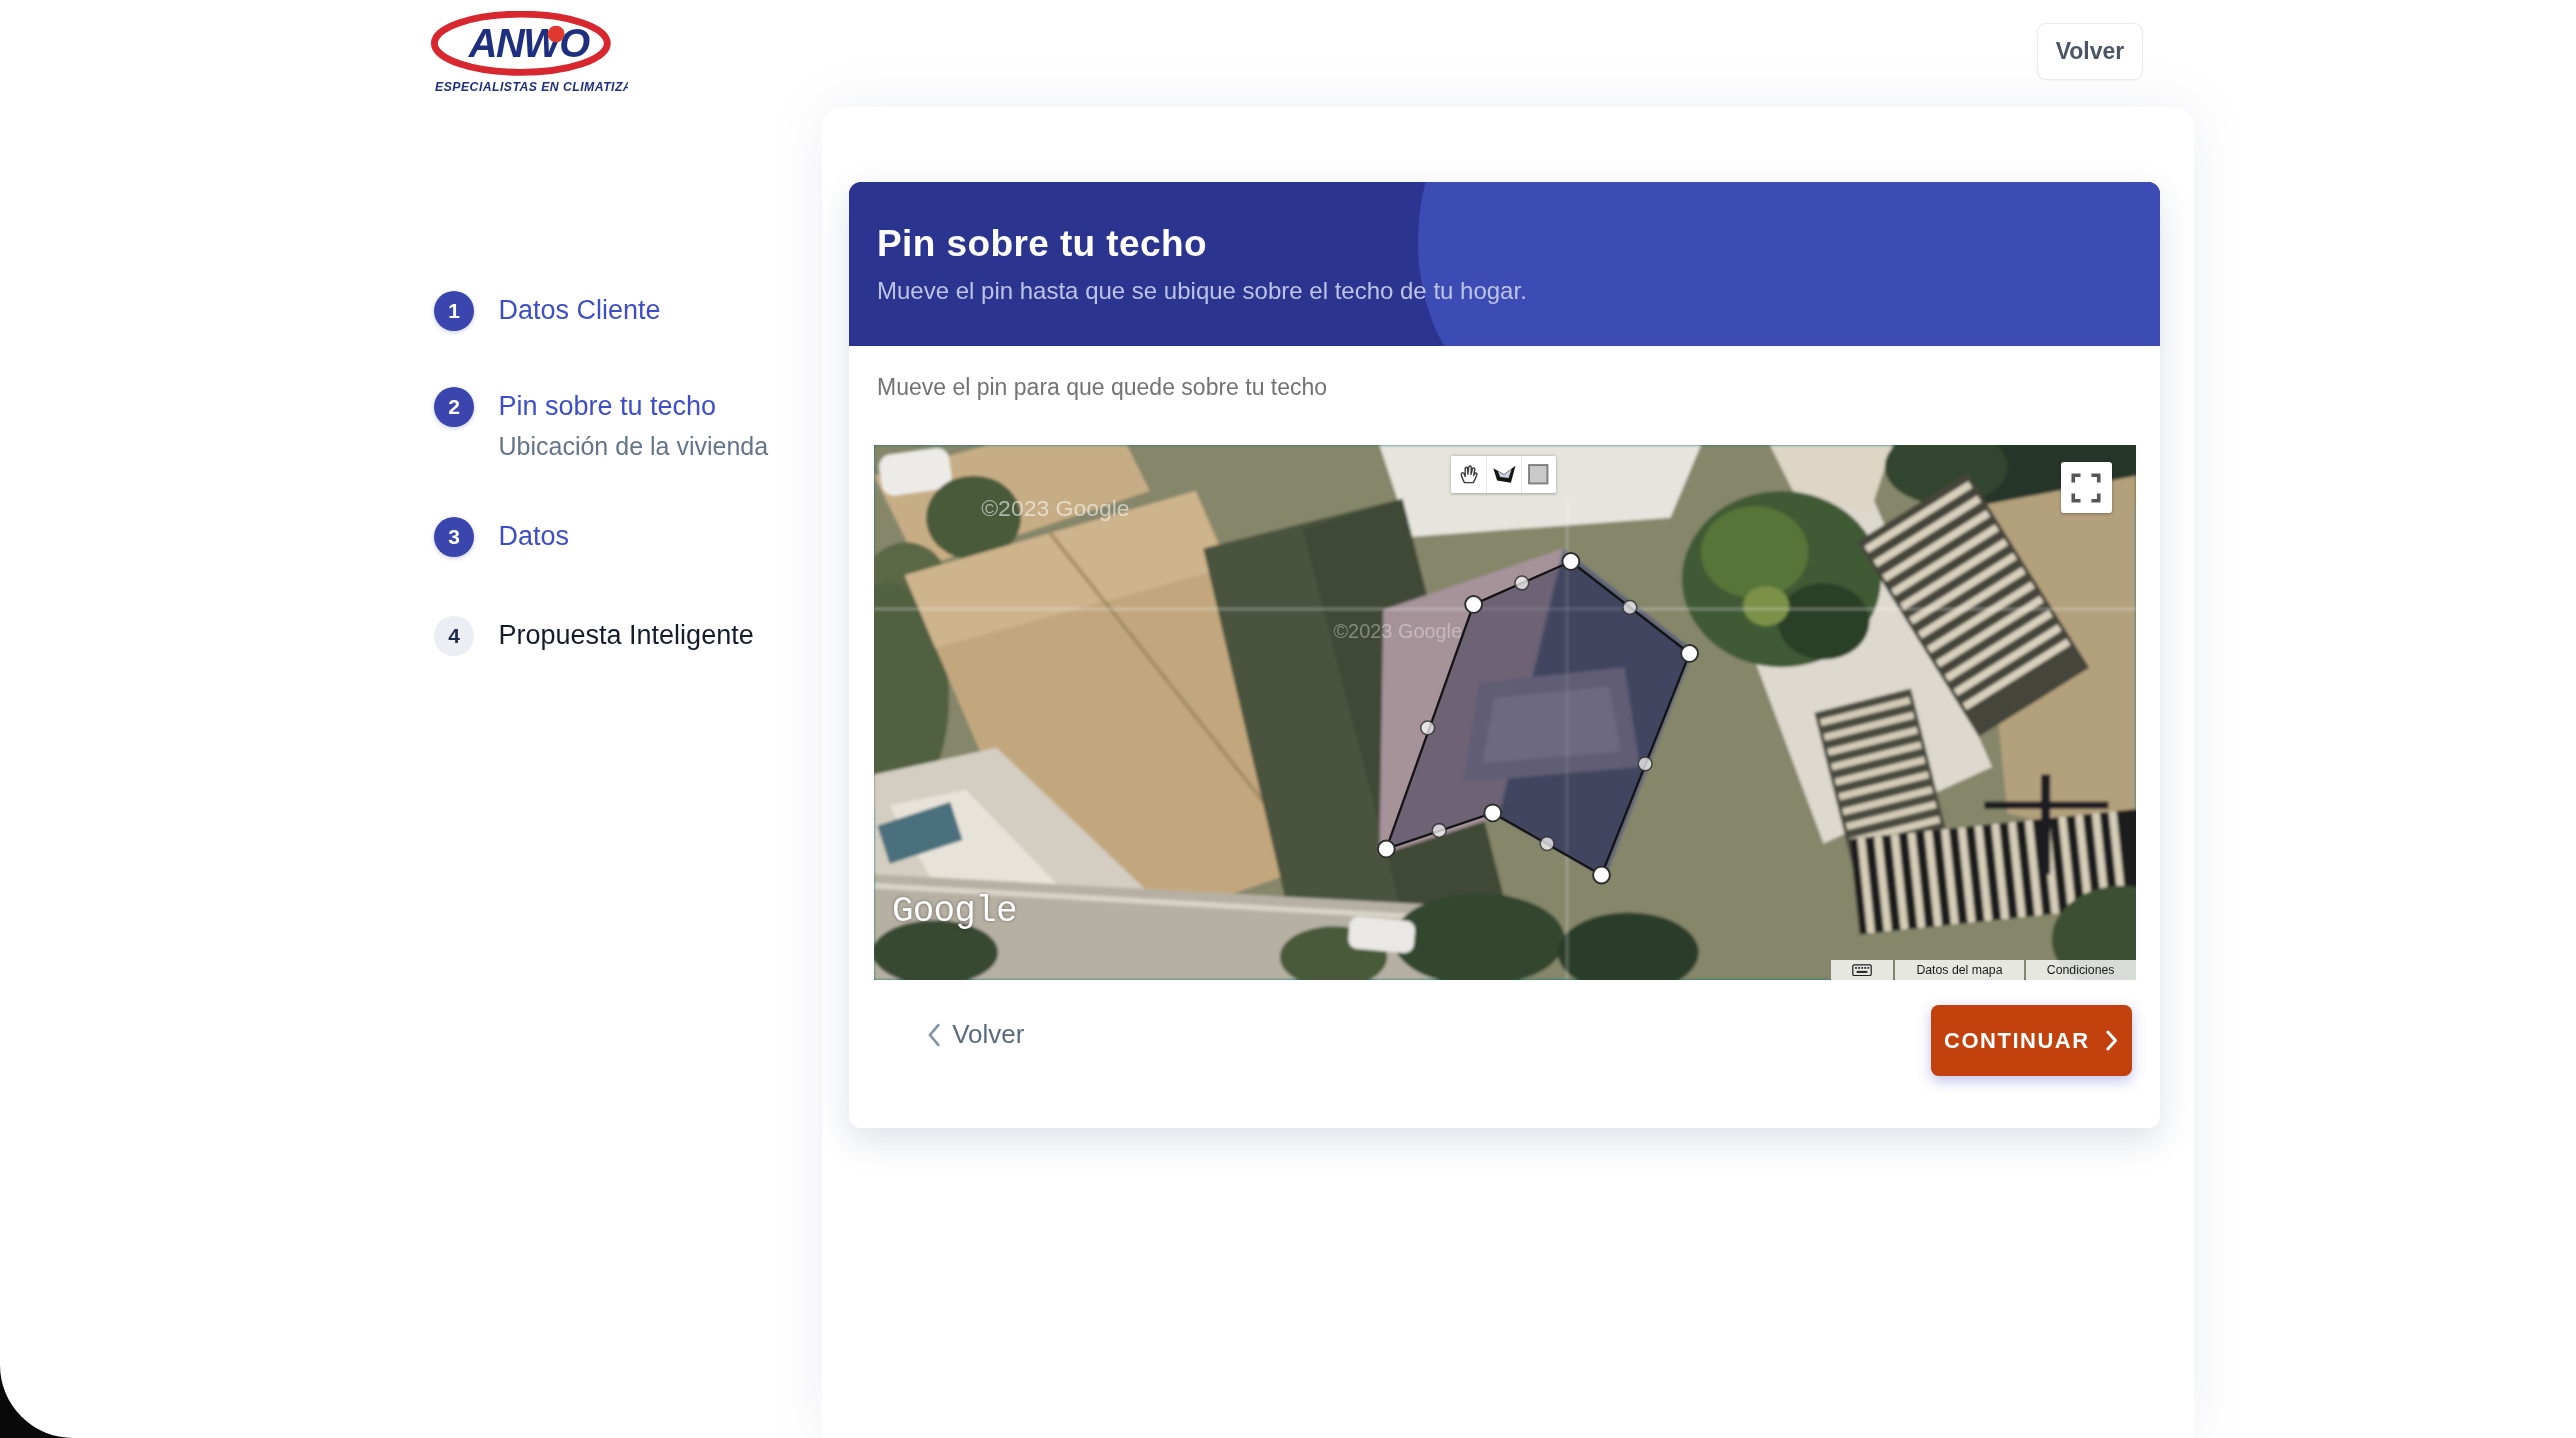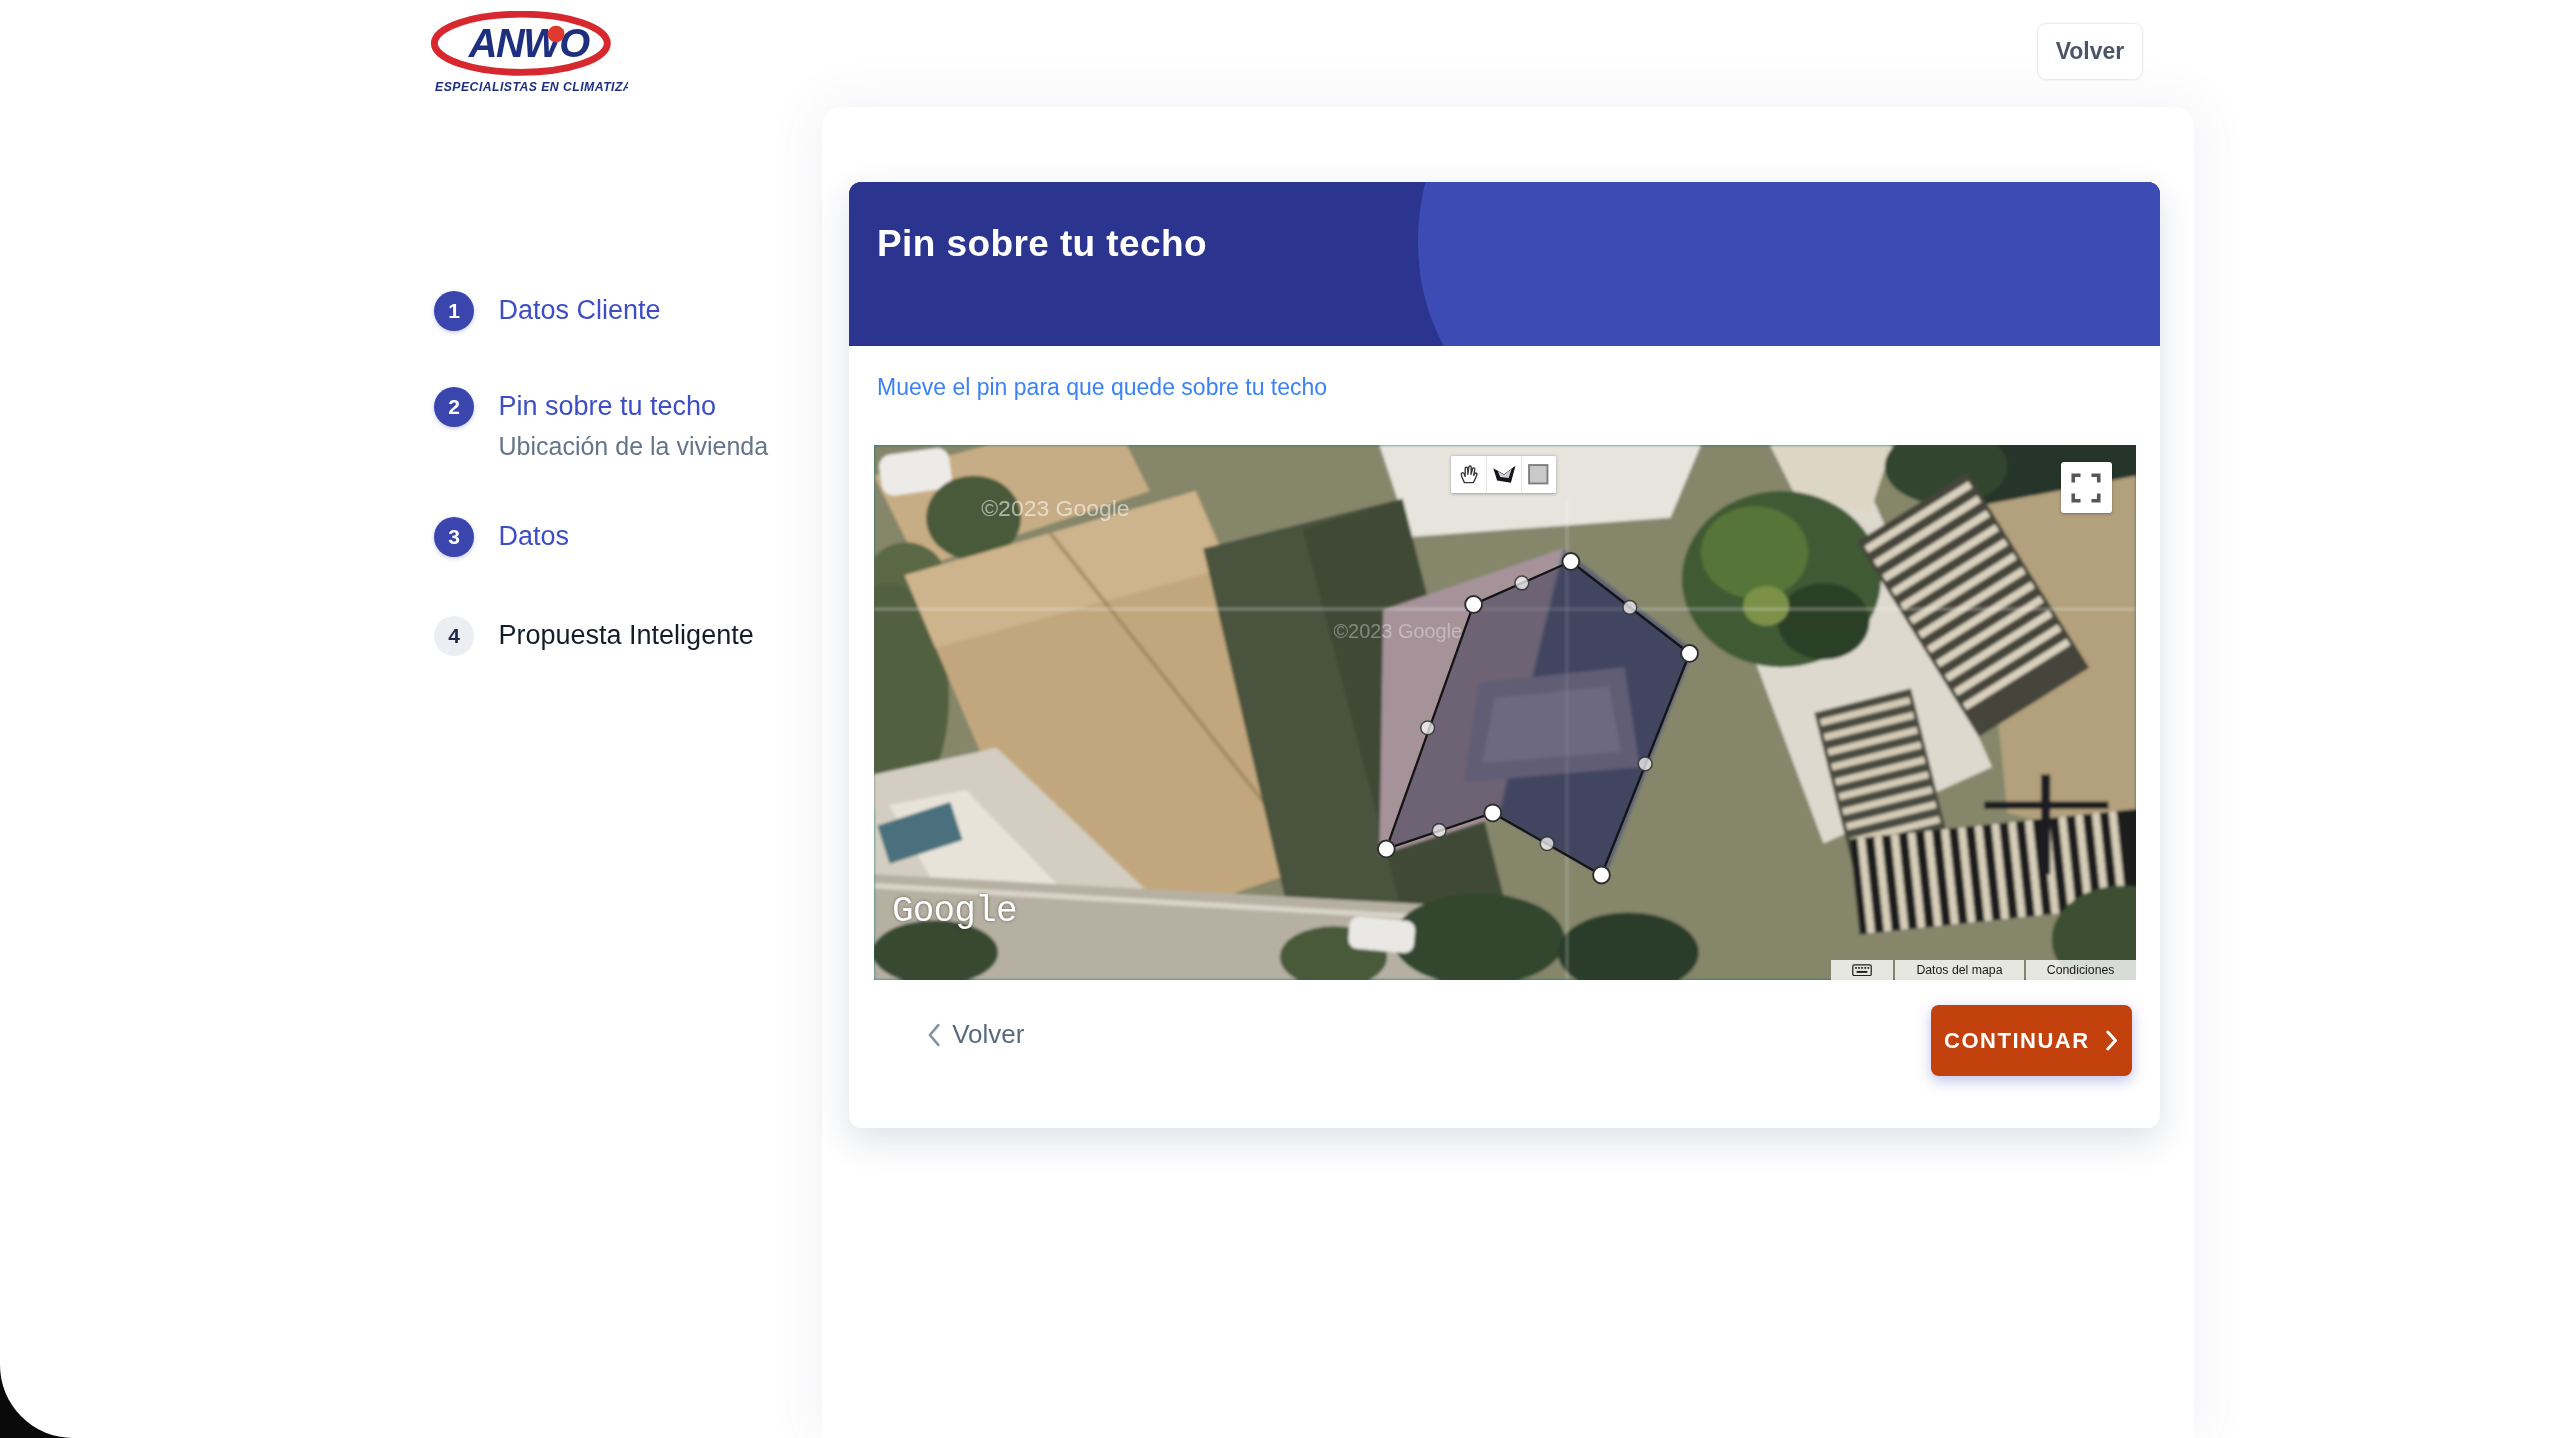--- a/index.html
+++ b/index.html
@@ -31,21 +31,21 @@
 
   
   .card{position:absolute;left:849px;top:182px;width:1311px;height:946px;background:#fff;
     border-radius:12.3px;box-shadow:0 12.3px 35px rgba(30,40,90,0.14);}
   .card-header{position:absolute;left:0;top:0;width:1311px;height:164px;
     border-radius:12.3px 12.3px 0 0;overflow:hidden;background:#2b3590;}
   .card-header svg.hdr-bg{position:absolute;left:0;top:0;}
   .card-title{position:absolute;left:28px;top:41px;font-size:37px;font-weight:bold;
     color:#ffffff;letter-spacing:0.4px;}
   .card-subtitle{position:absolute;left:28px;top:95px;font-size:24px;color:#bcc3e6;}
-  .card-instruction{position:absolute;left:28px;top:192px;font-size:23px;color:#3b82f6;}
+  .card-instruction{position:absolute;left:28px;top:192px;font-size:23px;color:#737373;}
 
   
   .map{position:absolute;left:24.5px;top:263px;width:1262px;height:535px;background:#0f766e;
     overflow:hidden;cursor:grab;}
   .map svg.scene{position:absolute;left:0;top:0;width:100%;height:100%;}
 
   .map-tools{position:absolute;left:577px;top:10.7px;height:37px;display:flex;background:#fff;
     border-radius:1.5px;box-shadow:0 0.8px 3.1px rgba(0,0,0,0.3);}
   .map-tool{width:35px;height:37px;display:flex;align-items:center;justify-content:center;
     cursor:pointer;}
@@ -120,20 +120,21 @@
 </div>
 
 <div class="card">
 
   <div class="card-header">
     <svg class="hdr-bg" width="1311" height="164" viewBox="0 0 1710 214" preserveAspectRatio="none">
       <rect x="0" y="0" width="1710" height="214" fill="#2b3590"></rect>
       <path d="M752,0 C734,70 740,150 776,214 L1710,214 L1710,0 Z" fill="#3c4cb4"></path>
     </svg>
     <div class="card-title">Pin sobre tu techo</div>
+    <div class="card-subtitle">Mueve el pin hasta que se ubique sobre el techo de tu hogar.</div>
   </div>
 
   <div class="card-instruction">Mueve el pin para que quede sobre tu techo</div>
 
   <div class="map">
     <svg class="scene" viewBox="0 0 1648 698" preserveAspectRatio="none">
       <defs>
         <filter id="softblur" x="-5%" y="-5%" width="110%" height="110%">
           <feGaussianBlur stdDeviation="2"></feGaussianBlur>
         </filter>

